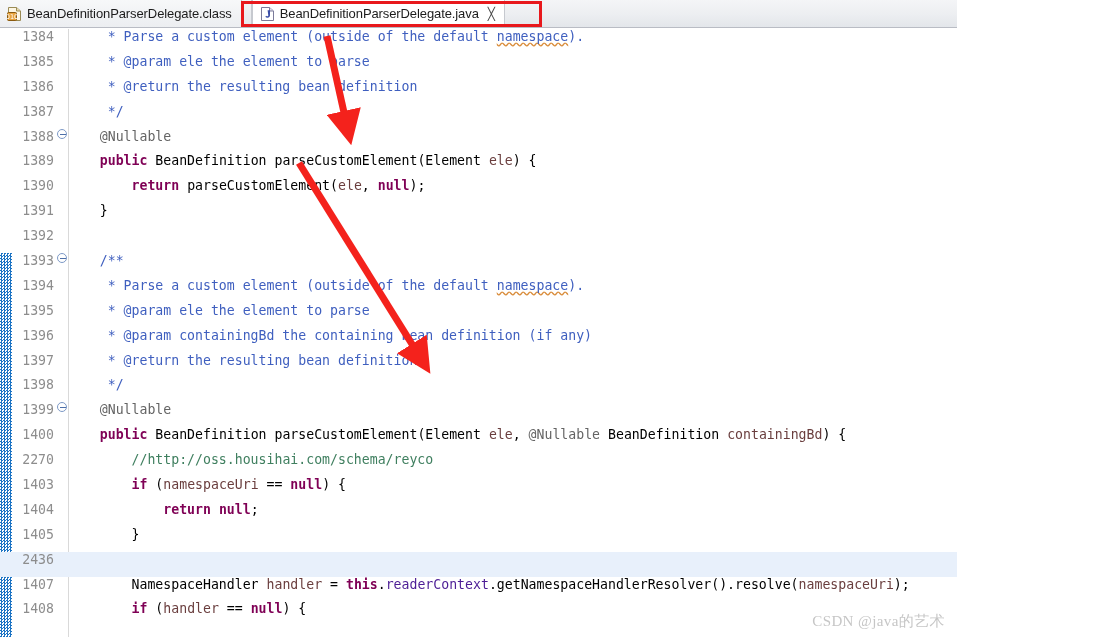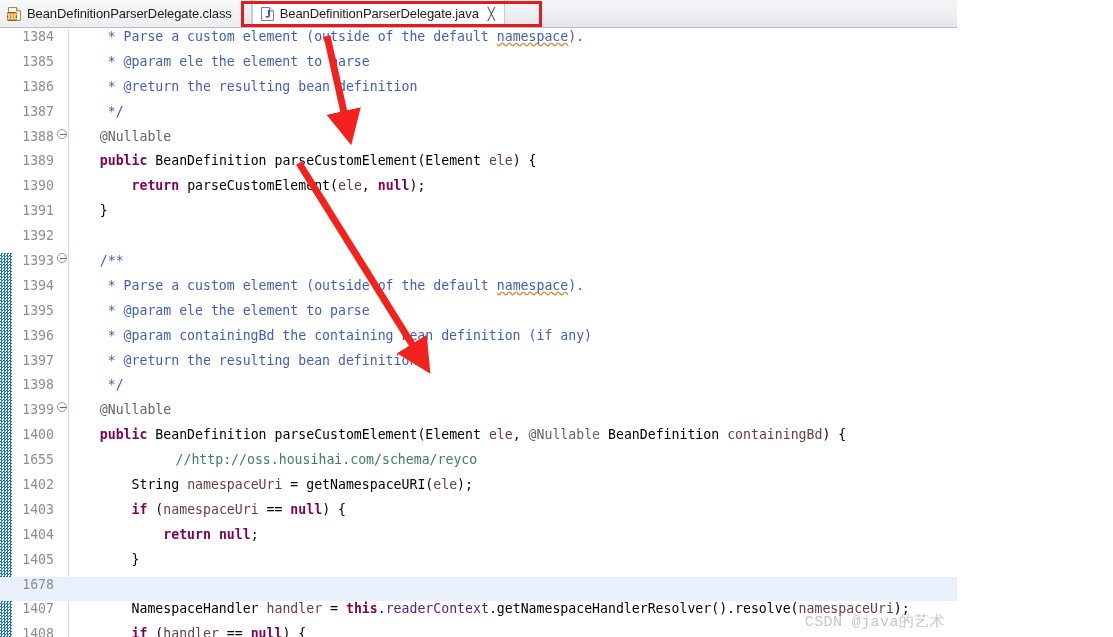--- a/index.html
+++ b/index.html
@@ -145,21 +145,21 @@
   }
   .code {
     flex: 1 1 auto;
     padding-left: 0;
     color: #000000;
     font-family: "DejaVu Sans Mono", monospace;
     white-space: pre;
   }
 
   
-  .c-cmt     { color: #3f7f5f; margin-left: 44px; }
+  .c-cmt     { color: #3f7f5f; }
   .c-doc     { color: #3f5fbf; }
   .c-kw      { color: #7f0055; font-weight: bold; }
   .c-ann     { color: #646464; }
   .c-fld     { color: #4c1d95; }
   .c-param   { color: #6a3e3e; }
   .c-plain   { color: #000000; }
   .c-squig   { text-decoration: underline wavy #d98c3a; text-decoration-skip-ink: none; }
 
   
   .arrows {
@@ -167,21 +167,21 @@
     left: 0; top: 0;
     width: 1113px; height: 637px;
     pointer-events: none;
     z-index: 6;
   }
 
   
   .watermark {
     position: absolute;
     right: 12px; bottom: 6px;
-    font-family: Liberation Mono, monospace;
+    font-family: Liberation Serif, serif;
     font-size: 15px;
     color: #c6c6c6;
     letter-spacing: 0.4px;
     z-index: 4;
   }
 </style>
 </head>
 <body>
 
 <div id="app">
@@ -232,26 +232,25 @@
         <div class="line"><span class="lineno">1391</span><span class="fold"></span><span class="code">    }</span></div>
         <div class="line"><span class="lineno">1392</span><span class="fold"></span><span class="code"></span></div>
         <div class="line"><span class="lineno">1393</span><span class="fold"><span class="mark"></span></span><span class="code">    <span class="c-doc">/**</span></span></div>
         <div class="line"><span class="lineno">1394</span><span class="fold"></span><span class="code">     <span class="c-doc">* Parse a custom element (outside of the default <span class="c-squig">namespace</span>).</span></span></div>
         <div class="line"><span class="lineno">1395</span><span class="fold"></span><span class="code">     <span class="c-doc">* @param ele the element to parse</span></span></div>
         <div class="line"><span class="lineno">1396</span><span class="fold"></span><span class="code">     <span class="c-doc">* @param containingBd the containing bean definition (if any)</span></span></div>
         <div class="line"><span class="lineno">1397</span><span class="fold"></span><span class="code">     <span class="c-doc">* @return the resulting bean definition</span></span></div>
         <div class="line"><span class="lineno">1398</span><span class="fold"></span><span class="code">     <span class="c-doc">*/</span></span></div>
         <div class="line"><span class="lineno">1399</span><span class="fold"><span class="mark"></span></span><span class="code">    <span class="c-ann">@Nullable</span></span></div>
         <div class="line"><span class="lineno">1400</span><span class="fold"></span><span class="code">    <span class="c-kw">public</span> <span class="c-plain">BeanDefinition</span> <span class="c-plain">parseCustomElement</span>(<span class="c-plain">Element</span> <span class="c-param">ele</span>, <span class="c-ann">@Nullable</span> <span class="c-plain">BeanDefinition</span> <span class="c-param">containingBd</span>) {</span></div>
-        <div class="line"><span class="lineno">1655</span><span class="fold"></span><span class="code">        <span class="c-cmt">//http://oss.housihai.com/schema/reyco</span></span></div>
-        <div class="line"><span class="lineno">1402</span><span class="fold"></span><span class="code">        <span class="c-plain">String</span> <span class="c-param">namespaceUri</span> = <span class="c-plain">getNamespaceURI</span>(<span class="c-param">ele</span>);</span></div>
+        <div class="line"><span class="lineno">2270</span><span class="fold"></span><span class="code">        <span class="c-cmt">//http://oss.housihai.com/schema/reyco</span></span></div>
         <div class="line"><span class="lineno">1403</span><span class="fold"></span><span class="code">        <span class="c-kw">if</span> (<span class="c-param">namespaceUri</span> == <span class="c-kw">null</span>) {</span></div>
         <div class="line"><span class="lineno">1404</span><span class="fold"></span><span class="code">            <span class="c-kw">return</span> <span class="c-kw">null</span>;</span></div>
         <div class="line"><span class="lineno">1405</span><span class="fold"></span><span class="code">        }</span></div>
-        <div class="line current"><span class="lineno">1678</span><span class="fold"></span></div>
+        <div class="line current"><span class="lineno">2436</span><span class="fold"></span></div>
         <div class="line"><span class="lineno">1407</span><span class="fold"></span><span class="code">        <span class="c-plain">NamespaceHandler</span> <span class="c-param">handler</span> = <span class="c-kw">this</span>.<span class="c-fld">readerContext</span>.<span class="c-plain">getNamespaceHandlerResolver</span>().<span class="c-plain">resolve</span>(<span class="c-param">namespaceUri</span>);</span></div>
         <div class="line"><span class="lineno">1408</span><span class="fold"></span><span class="code">        <span class="c-kw">if</span> (<span class="c-param">handler</span> == <span class="c-kw">null</span>) {</span></div>
       </div>
   </div>
 
   <svg class="arrows" viewBox="0 0 1113 637">
     <defs>
       <marker id="ah" markerWidth="5" markerHeight="5" refX="2.2" refY="2.5" orient="auto" markerUnits="strokeWidth">
         <path d="M0,0 L5,2.5 L0,5 z" fill="#f4221c"></path>
       </marker>

